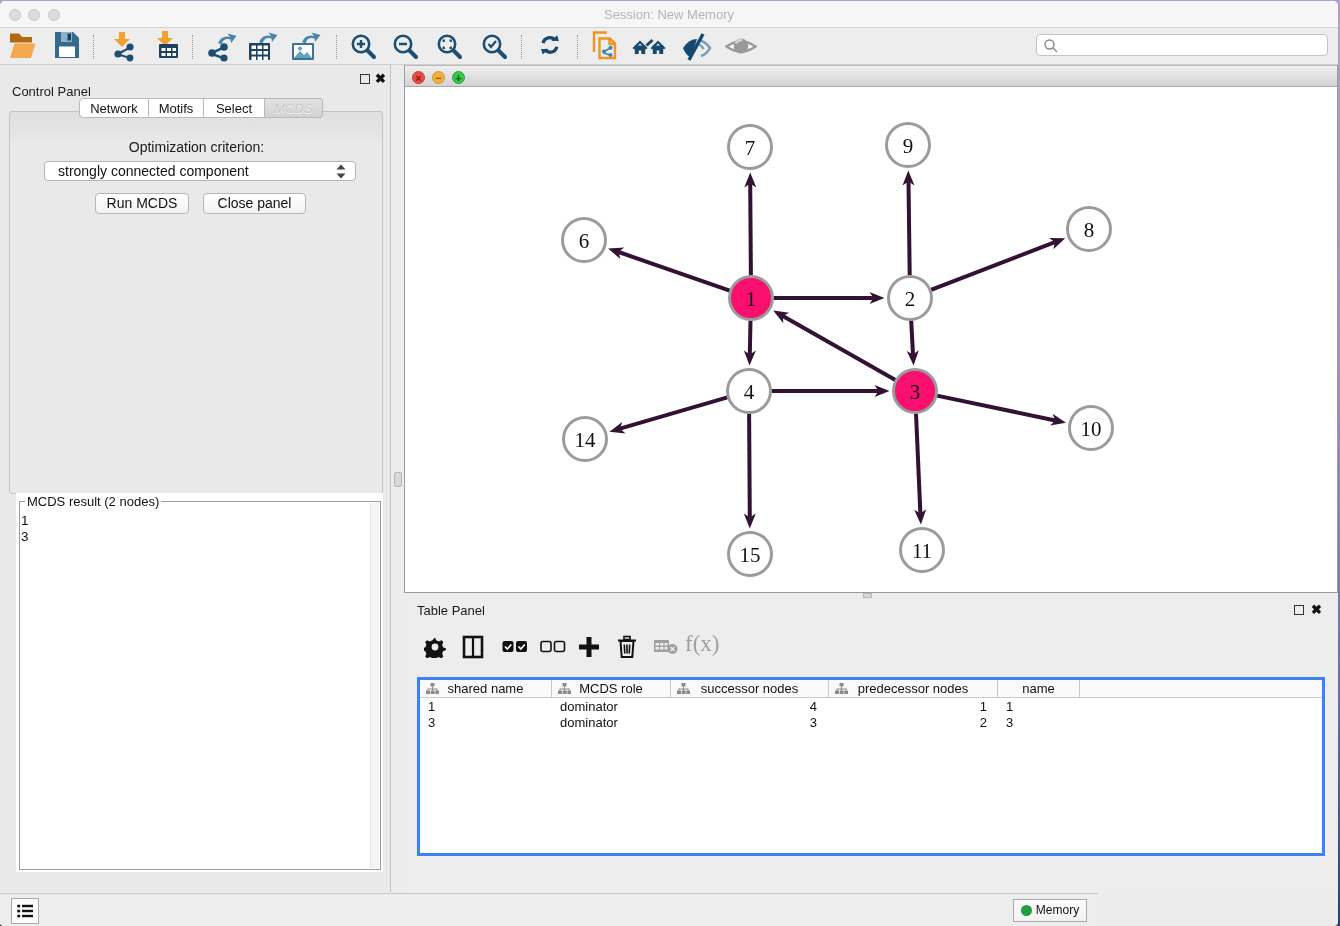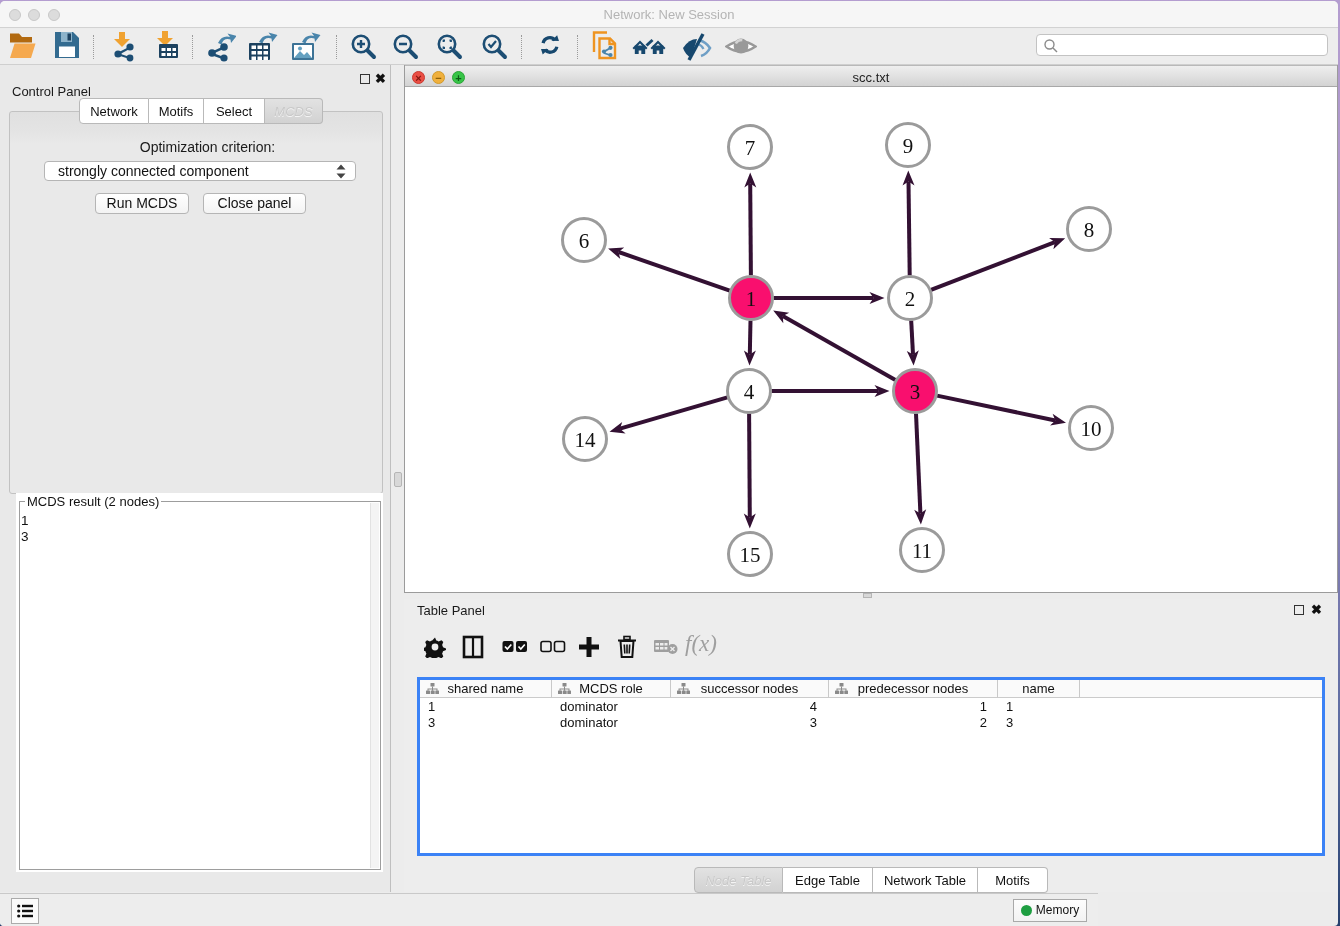--- a/index.html
+++ b/index.html
@@ -16,28 +16,28 @@
 .tsep { position:absolute; top:6px; height:24px; width:0; border-left:1px dotted #9a9a9a; }
 #search { position:absolute; left:1036px; top:5px; width:292px; height:22px; background:#fff; border:1px solid #c3c3c3; border-radius:4px; }
 #search svg { position:absolute; left:6px; top:3px; }
 
 #control { position:absolute; left:0; top:64px; width:391px; height:827px; background:#e9e9e9; border-right:1px solid #bfbfbf; }
 .phead { font-size:13px; color:#1a1a1a; }
 #control .phead { position:absolute; left:12px; top:19px; }
 .float-ico { position:absolute; width:10px; height:10px; border:1.5px solid #333; }
 .close-x { position:absolute; font-size:13px; font-weight:bold; color:#111; }
 
-.tabgrp { position:absolute; display:flex; height:26px; font-size:13px; }
+.tabgrp { position:absolute; display:flex; height:20px; font-size:13px; }
 .tab { background:#fff; border:1px solid #b9b9b9; border-left:none; display:flex; align-items:center; justify-content:center; color:#111; }
 .tab:first-child { border-left:1px solid #b9b9b9; border-radius:4px 0 0 4px; }
 .tab:last-child { border-radius:0 4px 4px 0; }
 .tab.dis { background:linear-gradient(#e2e2e2,#d2d2d2); color:#c9c9c9; text-shadow:0 1px 0 #f4f4f4;font-style:italic; }
 #ctabs { left:79px; top:33px; }
 #tabbox { position:absolute; left:9px; top:46px; width:374px; height:383px; border:1px solid #c2c2c2; border-radius:3px; background:linear-gradient(#e0e0e0 0px, #e4e4e4 20px, #e9e9e9 32px); }
-#optlabel { position:absolute; left:12px; top:74px; width:391px; text-align:center; font-size:14px; color:#1a1a1a; }
+#optlabel { position:absolute; left:1px; top:74px; width:391px; text-align:center; font-size:14px; color:#1a1a1a; }
 #combo { position:absolute; left:44px; top:96px; width:312px; height:20px; background:#fff; border:1px solid #b5b5b5; border-radius:4px; font-size:14px; color:#111; line-height:18px; padding-left:13px; }
 #combo svg { position:absolute; right:7px; top:1px; }
 .btn { position:absolute; height:21px; background:linear-gradient(#ffffff,#f3f3f3); border:1px solid #b5b5b5; border-radius:4px; font-size:14px; color:#111; text-align:center; line-height:19px; }
 
 #mcdsbox { position:absolute; left:16px; top:428px; width:367px; height:379px; background:#fff; }
 #mcdsfs { position:absolute; left:3px; top:8px; right:2px; bottom:2px; border:1px solid #9d9d9d; }
 #mcdslegend { position:absolute; left:9px; top:1px; background:#fff; padding:0 2px; font-size:13px; color:#111; }
 #mcdstext { position:absolute; left:5px; top:20px; font-size:13.5px; color:#111; line-height:16px; }
 #mcdssb { position:absolute; right:4px; top:10px; bottom:4px; width:9px; background:#f4f4f4; border-left:1px solid #e2e2e2; }
 
@@ -70,21 +70,21 @@
 #membtn { position:absolute; right:11px; top:5px; width:74px; height:23px; background:linear-gradient(#fdfdfd,#f2f2f2); border:1px solid #a9a9a9; font-size:12px; color:#111; text-align:center; line-height:21px; }
 #membtn i { display:inline-block; width:11px; height:11px; border-radius:50%; background:#1e9e41; margin-right:4px; vertical-align:-1.5px; }
 </style>
 </head>
 <body>
 <div id="window">
   <div id="titlebar">
     <span class="tl" style="left:9px"></span>
     <span class="tl" style="left:28px"></span>
     <span class="tl" style="left:48px"></span>
-    <div class="title">Network: New Session</div>
+    <div class="title">Session: New Memory</div>
   </div>
   <div id="toolbar">
     <svg class="tbi" style="left:6px" width="32" height="32" viewBox="0 0 32 32">
         <path d="M4 2.5 h9 l3 3.5 h10 v5.5 H4 z" fill="#b26a11"></path>
         <path d="M4 27 L8.5 12.5 h21 L25 27 z" fill="#f5a94f"></path>
       </svg>
     <svg class="tbi" style="left:52px" width="30" height="32" viewBox="0 0 30 32">
         <path d="M3 1 h18 l6 6 v20 H3 z" fill="#336b90"></path>
         <rect x="9" y="1" width="11" height="10" fill="#8db3ca"></rect>
         <rect x="15.5" y="2.5" width="3.5" height="7" fill="#1d4260"></rect>
@@ -261,21 +261,20 @@
       <div id="mcdslegend">MCDS result (2 nodes)</div>
       <div id="mcdstext">1<br>3</div>
       <div id="mcdssb"></div>
     </div>
   </div>
   <div id="netframe">
     <div id="nettitle">
       <span class="mac" style="left:7px; background:#ea4e44; border:1px solid #c93a31; color:#7e150f;">×</span>
       <span class="mac" style="left:27px; background:#f0b03c; border:1px solid #d19a2c; color:#8a5d07;">−</span>
       <span class="mac" style="left:47px; background:#37c447; border:1px solid #2aa437; color:#0d5b16;">+</span>
-      <div class="t">scc.txt</div>
     </div>
     <div id="canvas">
       <svg id="graph" width="932" height="503">
 <line x1="345.9" y1="188.5" x2="345.2" y2="96.5"></line>
 <polygon points="345.2,85.5 351.3,100.5 345.2,96.5 339.3,100.5"></polygon>
 <line x1="324.7" y1="203.6" x2="213.5" y2="165.0"></line>
 <polygon points="203.1,161.4 219.2,160.6 213.5,165.0 215.3,172.0"></polygon>
 <line x1="368.5" y1="211.0" x2="468.5" y2="211.0"></line>
 <polygon points="479.5,211.0 464.5,217.0 468.5,211.0 464.5,205.0"></polygon>
 <line x1="345.5" y1="233.5" x2="344.8" y2="267.5"></line>
@@ -394,21 +393,21 @@
             <rect x="1.5" y="4" width="3.5" height="2.5"></rect>
             <rect x="6" y="4" width="3.5" height="2.5"></rect>
             <rect x="10.5" y="4" width="3" height="2.5"></rect>
             <rect x="1.5" y="8" width="3.5" height="2.5"></rect>
             <rect x="6" y="8" width="3.5" height="2.5"></rect>
             <rect x="10.5" y="8" width="3" height="2.5"></rect>
           </g>
           <circle cx="18.5" cy="10" r="5" fill="#9f9f9f"></circle>
           <path d="M16.5 8 l4 4 m0 -4 l-4 4" stroke="#ededed" stroke-width="1.4"></path>
         </svg>
-      <div style="position:absolute;left:268px;top:6px;font-family:'Liberation Serif',serif;font-style:italic;font-size:23px;color:#9f9f9f;">f(x)</div>
+      <div style="position:absolute;left:268px;top:6px;font-family:'Liberation Serif',serif;font-size:23px;color:#9f9f9f;">f(x)</div>
     </div>
     <div id="tbl">
       <div id="thead">
         <div class="th" style="left:0; width:132px;"><svg width="13" height="12" viewBox="0 0 13 12">
               <g fill="#8a8a8a">
                 <rect x="4.5" y="0" width="4" height="3.4" rx="0.5"></rect>
                 <rect x="0" y="7.6" width="4" height="3.4" rx="0.5"></rect>
                 <rect x="4.7" y="7.6" width="4" height="3.4" rx="0.5"></rect>
                 <rect x="9.3" y="7.6" width="3.7" height="3.4" rx="0.5"></rect>
                 <path d="M6 3.4 h1 v2 h-1 z M1.5 5.4 h10 v1 h-10 z M1.5 5.4 h1 v2.4 h-1 z M6 5.4 h1 v2.4 h-1 z M10.5 5.4 h1 v2.4 h-1 z"></path>
@@ -447,26 +446,20 @@
       <div class="td" style="left:140px; top:19px;">dominator</div>
       <div class="td" style="left:251px; top:19px; width:146px; text-align:right;">4</div>
       <div class="td" style="left:409px; top:19px; width:158px; text-align:right;">1</div>
       <div class="td" style="left:586px; top:19px;">1</div>
       <div class="td" style="left:8px; top:35px;">3</div>
       <div class="td" style="left:140px; top:35px;">dominator</div>
       <div class="td" style="left:251px; top:35px; width:146px; text-align:right;">3</div>
       <div class="td" style="left:409px; top:35px; width:158px; text-align:right;">2</div>
       <div class="td" style="left:586px; top:35px;">3</div>
     </div>
-    <div class="tabgrp" id="btabs">
-      <div class="tab dis" style="width:89px">Node Table</div>
-      <div class="tab" style="width:90px">Edge Table</div>
-      <div class="tab" style="width:105px">Network Table</div>
-      <div class="tab" style="width:70px">Motifs</div>
-    </div>
   </div>
   <div id="status">
     <div id="lbtn">
         <svg style="position:absolute;left:5px;top:5px" width="16" height="14" viewBox="0 0 16 14">
           <g fill="#111">
             <circle cx="1.7" cy="2" r="1.6"></circle>
             <circle cx="1.7" cy="7" r="1.6"></circle>
             <circle cx="1.7" cy="12" r="1.6"></circle>
             <rect x="5" y="0.8" width="11" height="2.4"></rect>
             <rect x="5" y="5.8" width="11" height="2.4"></rect>

